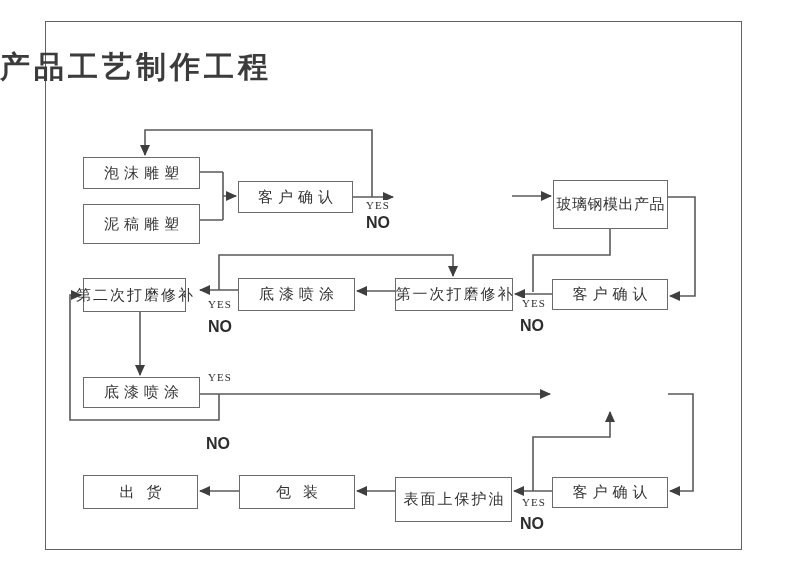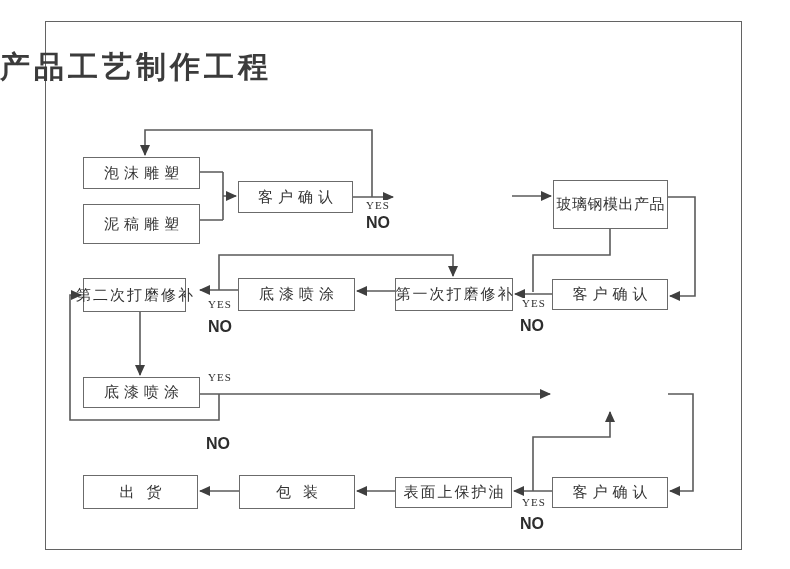--- a/index.html
+++ b/index.html
@@ -99,21 +99,21 @@
   <div class="node mid" style="left:83px;top:377px;width:117px;height:31px">
     <span>底漆喷涂</span>
   </div>
 
   <div class="node sp" style="left:239px;top:475px;width:116px;height:34px">
     <span>包装</span>
   </div>
   <div class="node sp" style="left:83px;top:475px;width:115px;height:34px">
     <span>出货</span>
   </div>
-  <div class="node" style="left:395px;top:477px;width:117px;height:31px">
+  <div class="node" style="left:395px;top:477px;width:117px;height:45px">
     <span>表面上保护油</span>
   </div>
   <div class="node mid" style="left:552px;top:477px;width:116px;height:31px">
     <span>客户确认</span>
   </div>
 
   <span class="elabel no" style="left:378px;top:175px">NO</span>
   <span class="elabel yes" style="left:378px;top:200px">YES</span>
 
   <span class="elabel no" style="left:220px;top:279px">NO</span>

